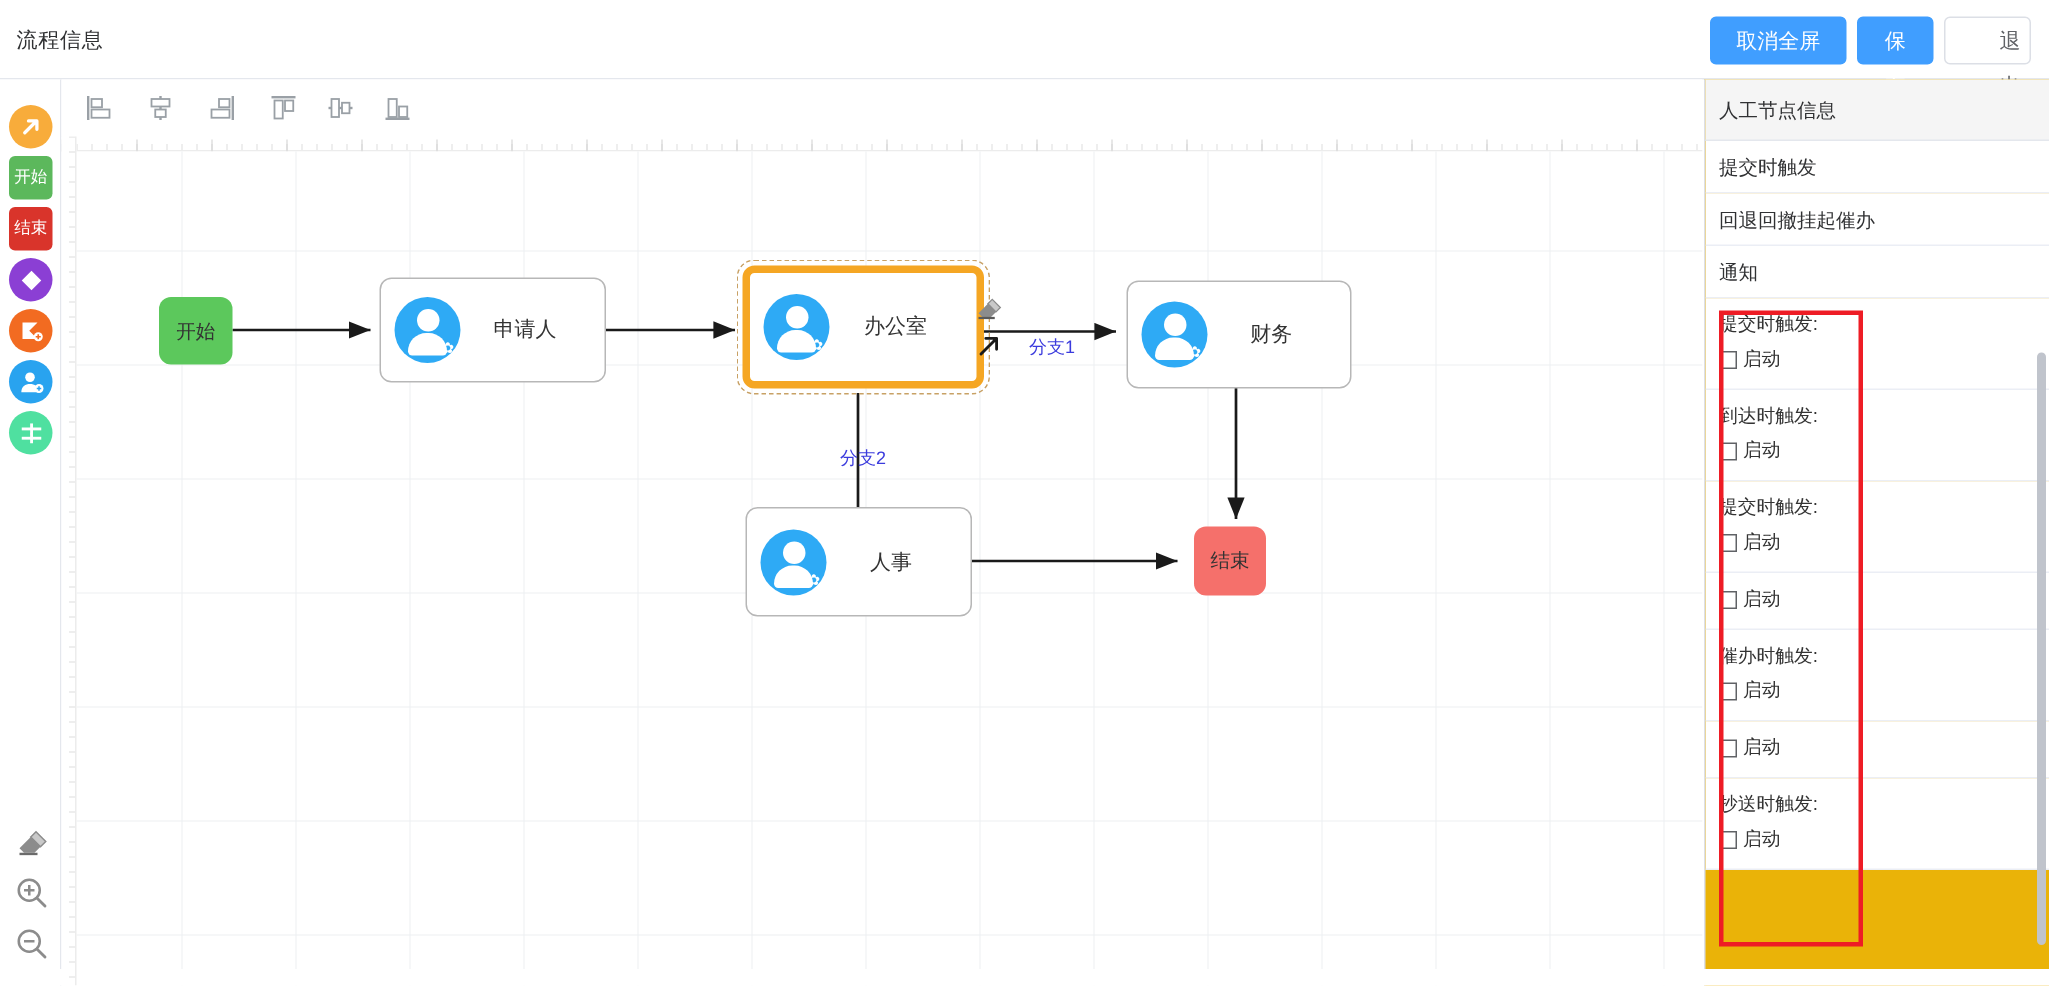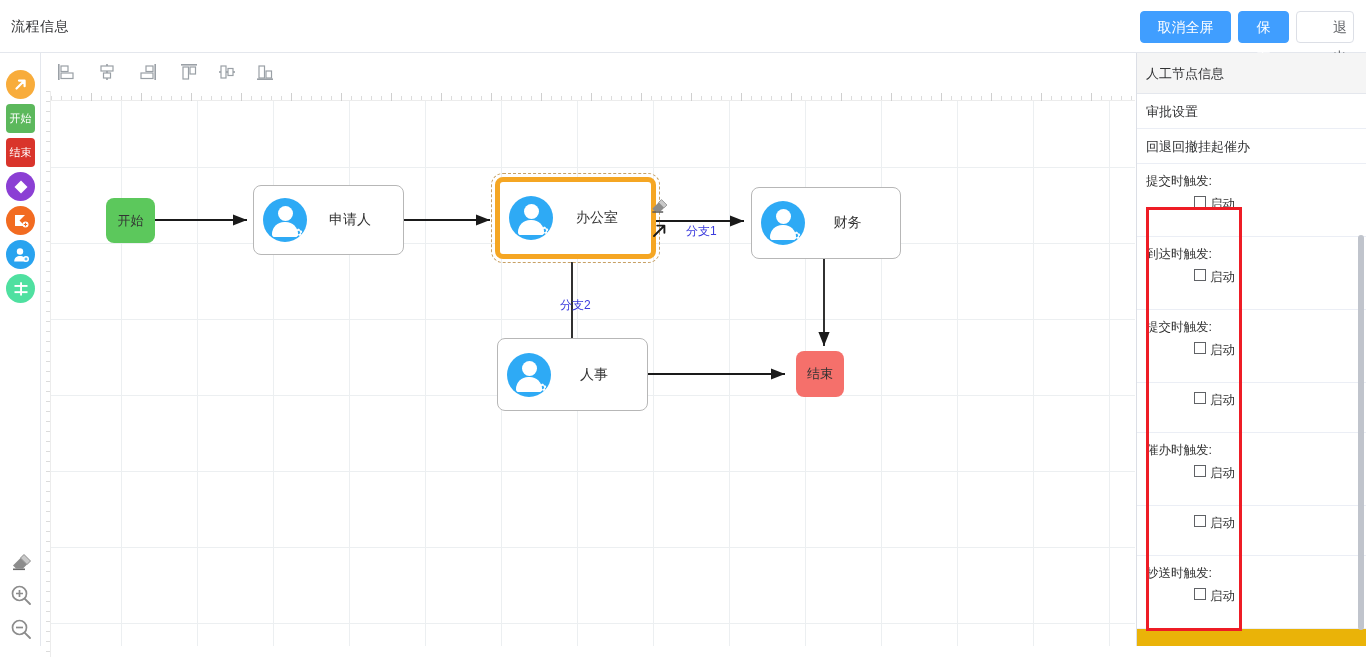--- a/index.html
+++ b/index.html
@@ -166,24 +166,24 @@
   #rpanel-body {
     position: absolute; left: 0; top: 41px; width: 230px; height: 563px;
     overflow: hidden;
   }
   .sec-head {
     height: 35px; line-height: 35px; padding-left: 9px;
     font-size: 13px; color: #303133; border-bottom: 1px solid #ebeef5;
     cursor: pointer; background: #ffffff;
   }
   .trig-row {
-    padding: 9px 0 23px 9px; border-bottom: 1px solid #ebeef5; background: #ffffff;
+    padding: 9px 0 11px 9px; border-bottom: 1px solid #ebeef5; background: #ffffff;
   }
   .trig-label { font-size: 12.5px; color: #333333; display: block; margin-bottom: 6px; }
-  .trig-check { display: flex; align-items: flex-start; gap: 4px; cursor: pointer; margin-left: 48px; }
+  .trig-check { display: flex; align-items: center; gap: 4px; cursor: pointer; }
   .trig-box {
     width: 12px; height: 12px; border: 1px solid #606266; background: #ffffff;
     display: inline-block; flex: 0 0 auto;
   }
   .trig-text { font-size: 12.5px; color: #333333; }
   #red-box {
     position: absolute; left: 9px; top: 154px; width: 96px; height: 424px;
     border: 3px solid #ee1c25; pointer-events: none; z-index: 10;
   }
   #rp-scrollbar {
@@ -411,24 +411,27 @@
     </svg>
   </div>
 </div>
 
 <div id="rpanel">
   <div id="rpanel-header">人工节点信息</div>
 
   <div id="rpanel-body">
 
     <div class="sec-head">
-      <span>审批设置</span>
+      <span>提交时触发</span>
     </div>
     <div class="sec-head">
       <span>回退回撤挂起催办</span>
+    </div>
+    <div class="sec-head">
+      <span>通知</span>
     </div>
 
     <div class="trig-row">
       <span class="trig-label">提交时触发:</span>
       <label class="trig-check">
         <span class="trig-box"></span>
         <span class="trig-text">启动</span>
       </label>
     </div>
 

